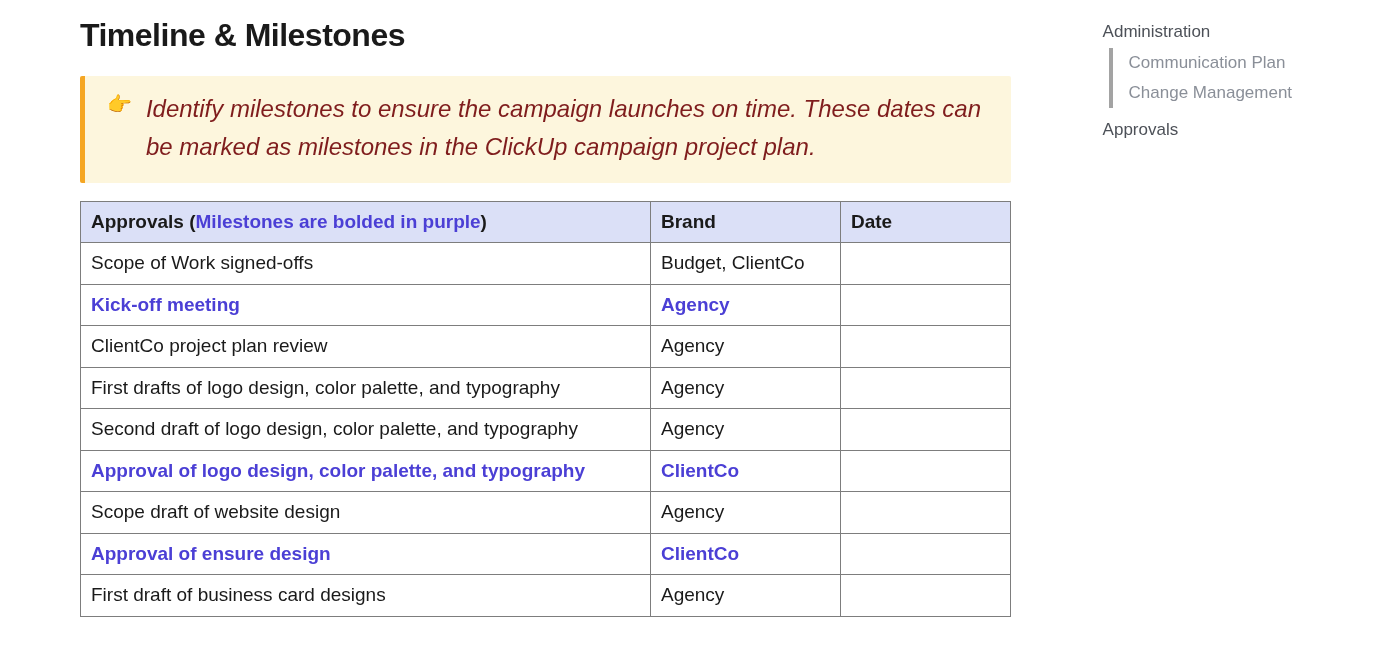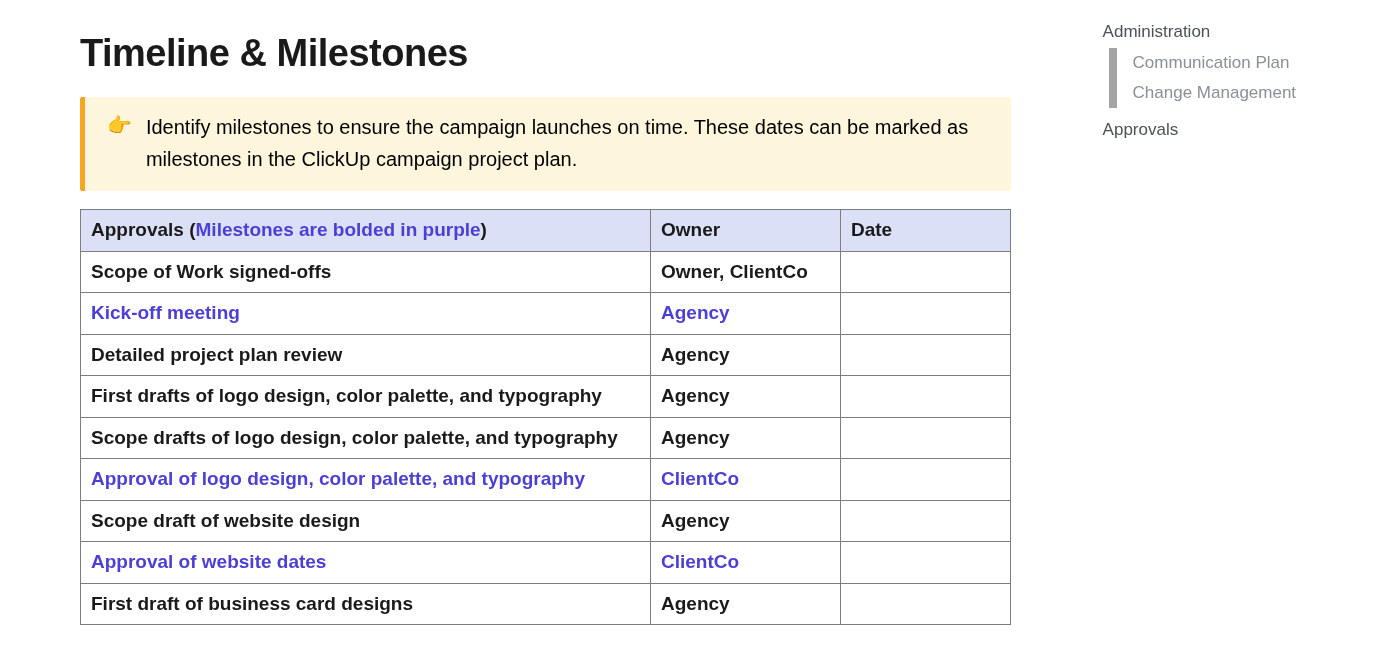--- a/index.html
+++ b/index.html
@@ -22,57 +22,57 @@
   }
   .page {
     display: flex;
     align-items: flex-start;
     padding: 10px 40px 0 80px;
   }
   .main {
     width: 940px;
   }
   h1.title {
-    font-size: 38px;
+    font-size: 32px;
     font-weight: 800;
-    margin: 22px 0 22px 0;
+    margin: 7px 0 22px 0;
     letter-spacing: -0.5px;
   }
   .callout {
     background: var(--callout-bg);
     border-left: 5px solid var(--callout-border);
     padding: 14px 22px 16px 22px;
     margin-bottom: 18px;
     display: flex;
     gap: 14px;
     align-items: flex-start;
     border-radius: 2px;
   }
   .callout .emoji {
     font-size: 20px;
     line-height: 28px;
     flex: 0 0 auto;
   }
   .callout .text {
-    font-size: 20px;
+    font-size: 24px;
+    font-style: italic;
     line-height: 1.6;
-    color: #000000;
+    color: #7f1d1d;
   }
   table.milestones {
     width: 100%;
     border-collapse: collapse;
     font-size: 19px;
   }
   table.milestones th, table.milestones td {
     border: 1px solid var(--cell-border);
     padding: 6px 10px;
     text-align: left;
     vertical-align: top;
     line-height: 1.5;
-    font-weight: bold;
   }
   table.milestones thead th {
     background: var(--header-bg);
     font-weight: 700;
   }
   .hdr-pre, .hdr-post { color: var(--text); }
   .hdr-mid { color: var(--purple); font-weight: 700; margin-top: 40px; }
   .milestone-cell { color: var(--purple); font-weight: 700; }
   .col-activity { width: 570px; }
   .col-owner { width: 190px; }
@@ -83,21 +83,21 @@
     width: 260px;
     padding-top: 12px;
     font-size: 17px;
   }
   .section-title {
     color: #4d5158;
     font-weight: 500;
     margin-bottom: 6px;
   }
   .sub-list {
-    border-left: 8px solid #a3a3a3;
+    border-left: 4px solid #a3a3a3;
     margin-left: 6px;
     padding-left: 16px;
     margin-bottom: 12px;
   }
   .sub-item {
     color: var(--muted2);
     padding: 5px 0;
     cursor: pointer;
   }
   .section-title.clickable { cursor: pointer; }
@@ -119,62 +119,62 @@
       <colgroup>
         <col class="col-activity">
           <col class="col-owner">
           <col class="col-date">
       </colgroup>
       <thead>
         <tr>
           <th>
             <span class="hdr-pre">Approvals (</span><span class="hdr-mid">Milestones are bolded in purple</span><span class="hdr-post">)</span>
           </th>
-          <th>Owner</th>
+          <th>Brand</th>
           <th>Date</th>
         </tr>
       </thead>
       <tbody id="rows">
           <tr>
             <td>Scope of Work signed-offs</td>
-            <td>Owner, ClientCo</td>
+            <td>Budget, ClientCo</td>
             <td></td>
           </tr>
           <tr>
             <td class="milestone-cell">Kick-off meeting</td>
             <td class="milestone-cell">Agency</td>
             <td></td>
           </tr>
           <tr>
-            <td>Detailed project plan review</td>
+            <td>ClientCo project plan review</td>
             <td>Agency</td>
             <td></td>
           </tr>
           <tr>
             <td>First drafts of logo design, color palette, and typography</td>
             <td>Agency</td>
             <td></td>
           </tr>
           <tr>
-            <td>Scope drafts of logo design, color palette, and typography</td>
+            <td>Second draft of logo design, color palette, and typography</td>
             <td>Agency</td>
             <td></td>
           </tr>
           <tr>
             <td class="milestone-cell">Approval of logo design, color palette, and typography</td>
             <td class="milestone-cell">ClientCo</td>
             <td></td>
           </tr>
           <tr>
             <td>Scope draft of website design</td>
             <td>Agency</td>
             <td></td>
           </tr>
           <tr>
-            <td class="milestone-cell">Approval of website dates</td>
+            <td class="milestone-cell">Approval of ensure design</td>
             <td class="milestone-cell">ClientCo</td>
             <td></td>
           </tr>
           <tr>
             <td>First draft of business card designs</td>
             <td>Agency</td>
             <td></td>
           </tr>
         </tbody>
     </table>

